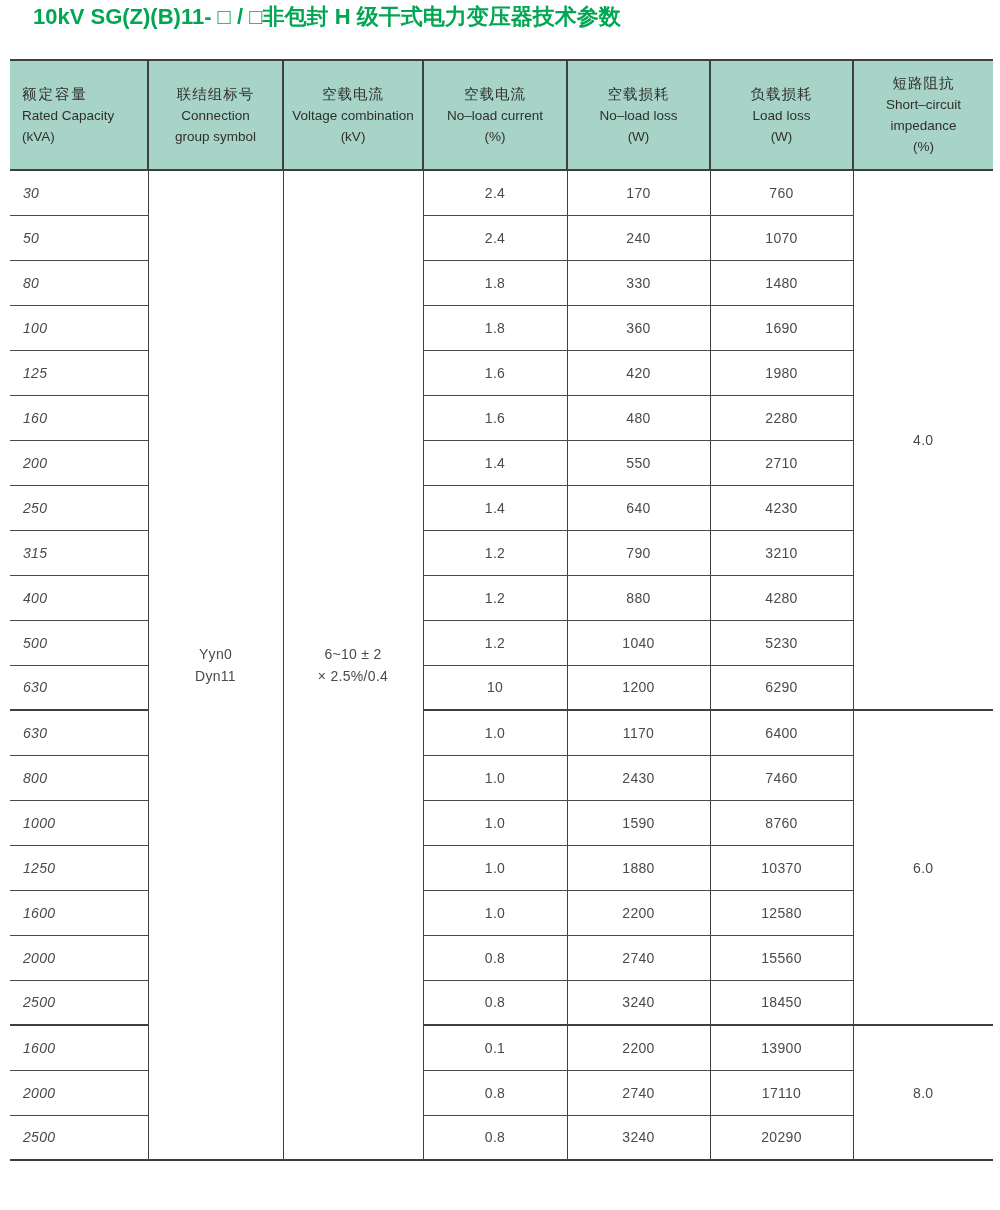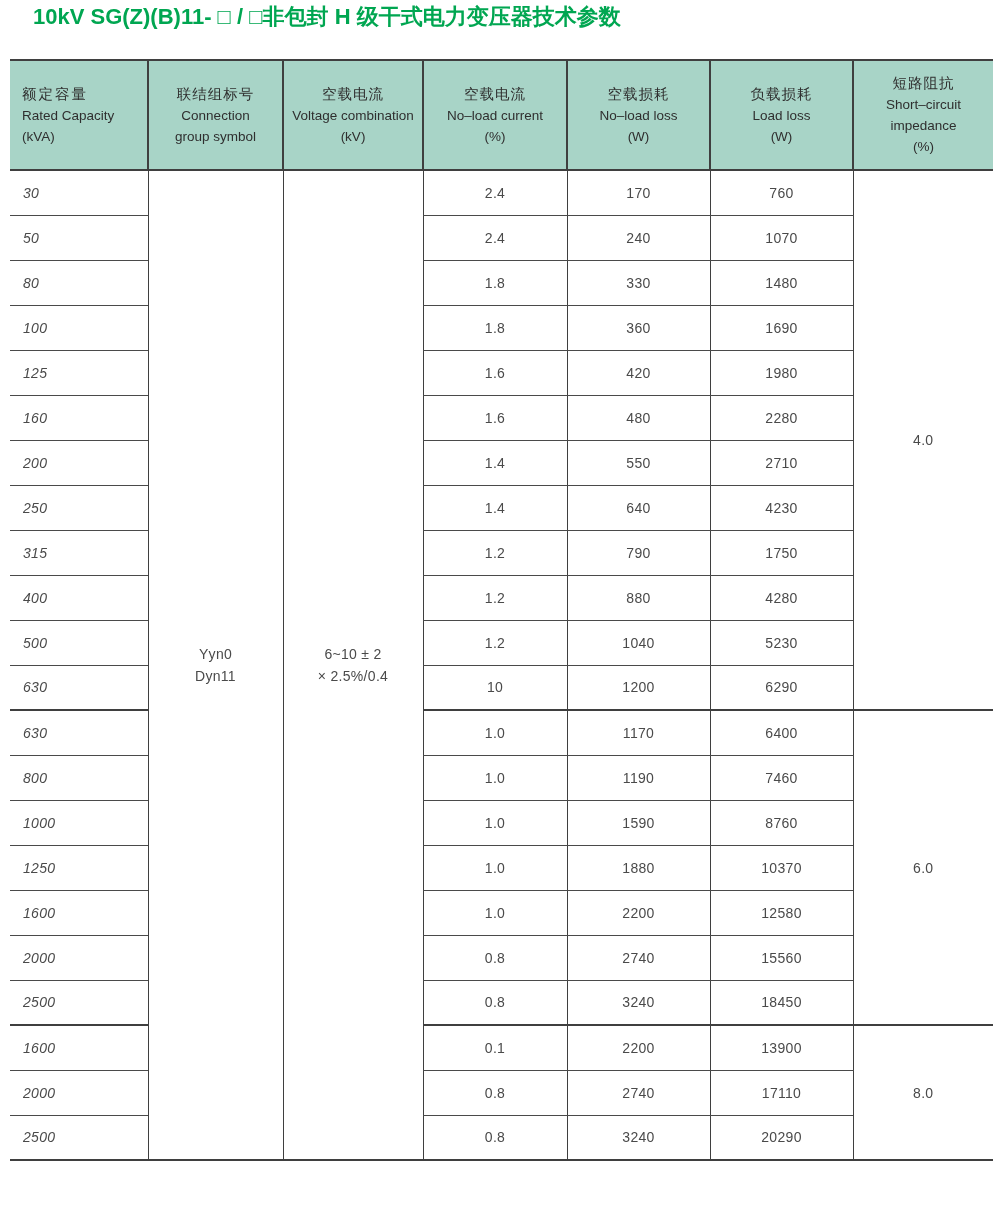--- a/index.html
+++ b/index.html
@@ -169,21 +169,21 @@
       <tr>
         <td class="col-capacity">250</td>
         <td class="d bl">1.4</td>
         <td class="d bl">640</td>
         <td class="d bl">4230</td>
       </tr>
       <tr>
         <td class="col-capacity">315</td>
         <td class="d bl">1.2</td>
         <td class="d bl">790</td>
-        <td class="d bl">1750</td>
+        <td class="d bl">3210</td>
       </tr>
       <tr>
         <td class="col-capacity">400</td>
         <td class="d bl">1.2</td>
         <td class="d bl">880</td>
         <td class="d bl">4280</td>
       </tr>
       <tr>
         <td class="col-capacity">500</td>
         <td class="d bl">1.2</td>
@@ -199,21 +199,21 @@
       <tr>
         <td class="col-capacity">630</td>
         <td class="d bl">1.0</td>
         <td class="d bl">1170</td>
         <td class="d bl">6400</td>
         <td class="col-impedance bl" rowspan="7">6.0</td>
       </tr>
       <tr>
         <td class="col-capacity">800</td>
         <td class="d bl">1.0</td>
-        <td class="d bl">1190</td>
+        <td class="d bl">2430</td>
         <td class="d bl">7460</td>
       </tr>
       <tr>
         <td class="col-capacity">1000</td>
         <td class="d bl">1.0</td>
         <td class="d bl">1590</td>
         <td class="d bl">8760</td>
       </tr>
       <tr>
         <td class="col-capacity">1250</td>

